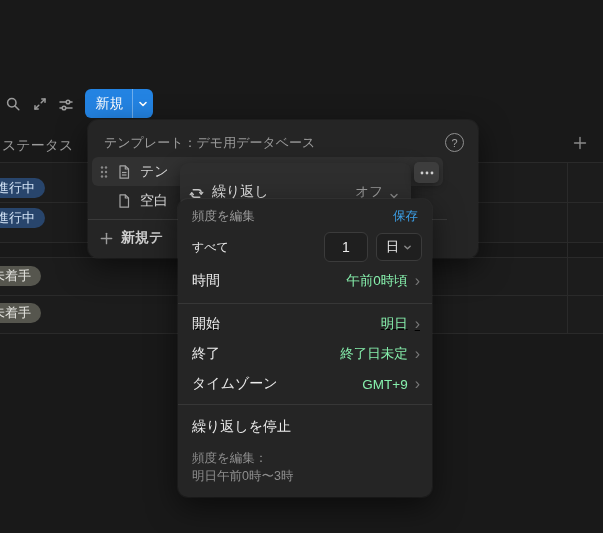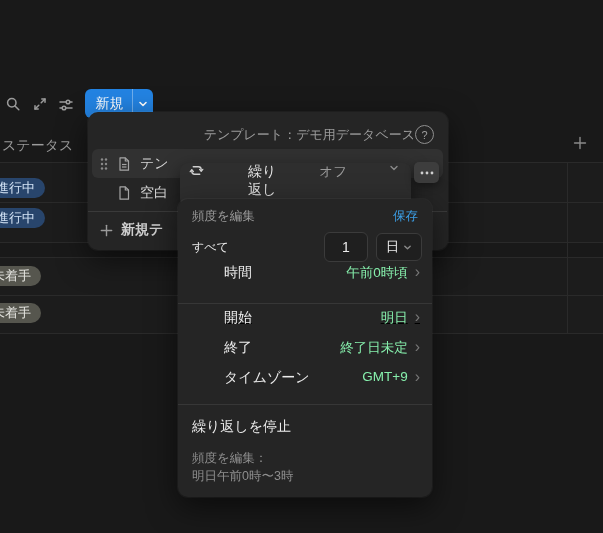--- a/index.html
+++ b/index.html
@@ -32,42 +32,42 @@
     border-radius:10px;font-size:13px;white-space:nowrap;cursor:pointer;
   }
   .badge.blue{background:#28456c;color:#d3e3f5;}
   .badge.gray{background:#56564e;color:#e7e7e2;}
   
   .popup{
     position:absolute;background:#252525;border-radius:10px;
     box-shadow:0 0 0 1px rgba(255,255,255,.04),0 10px 30px rgba(0,0,0,.55);
   }
   
-  #tpl-popup{left:88px;top:112px;width:360px;height:138px;z-index:2;text-align:right;}
+  #tpl-popup{left:88px;top:120px;width:390px;height:138px;z-index:2;}
   #tpl-popup .title{display:flex;align-items:center;padding:13px 14px 6px 16px;font-size:13px;color:#9b9b9b;}
   #tpl-popup .title .t{flex:1;}
   .help{width:17px;height:17px;border:1.3px solid #8f8f8f;border-radius:50%;
     display:flex;align-items:center;justify-content:center;font-size:11px;color:#9f9f9f;cursor:pointer;}
   .tpl-row{position:absolute;left:4px;width:351px;height:29px;border-radius:6px;
     display:flex;align-items:center;color:#d6d6d6;font-size:14px;cursor:pointer;}
   .tpl-row.hover{background:#313131;}
   .tpl-row .drag{width:10px;height:14px;margin-left:7px;color:#8a8a8a;}
   .tpl-row .doc{width:16px;height:16px;margin-left:7px;color:#a5a5a5;flex:none;}
   .tpl-row .doc svg,.tpl-row .drag svg{display:block;width:100%;height:100%;}
   .tpl-row .lab{margin-left:8px;white-space:nowrap;overflow:hidden;}
   .tpl-div{position:absolute;left:0;width:359px;height:1px;background:#3a3a3a;top:99px;}
   .tpl-new{position:absolute;left:4px;top:104px;width:351px;height:28px;border-radius:6px;
     display:flex;align-items:center;color:#cfcfcf;font-size:14px;cursor:pointer;}
   .tpl-new .plus{width:15px;height:15px;margin-left:7px;color:#9b9b9b;}
   .tpl-new .plus svg{display:block;width:100%;height:100%;}
   .tpl-new .lab{margin-left:7px;white-space:nowrap;font-weight:bold;}
   
   #repeat-menu{left:180px;top:163px;width:231px;height:44px;background:#2e2e2e;border-radius:8px;
     box-shadow:0 6px 18px rgba(0,0,0,.5);z-index:3;}
-  #repeat-menu .row{display:flex;align-items:flex-start;height:38px;padding:0 12px 0 9px;cursor:pointer;gap:36px;}
+  #repeat-menu .row{display:flex;align-items:flex-end;height:38px;padding:0 12px 0 9px;cursor:pointer;}
   #repeat-menu .ric{width:15px;height:15px;color:#d0d0d0;flex:none;}
   #repeat-menu .ric svg{display:block;width:100%;height:100%;}
   #repeat-menu .lab{margin-left:8px;font-size:14px;color:#e4e4e4;flex:1;}
   #repeat-menu .val{font-size:13.5px;color:#9b9b9b;margin-right:6px;}
   #repeat-menu .cd{width:10px;height:10px;color:#8a8a8a;}
   #repeat-menu .cd svg{display:block;width:100%;height:100%;}
   
   #more-btn{position:absolute;left:414px;top:162px;width:25px;height:21px;background:#3d3d3d;
     border-radius:5px;box-shadow:0 3px 8px rgba(0,0,0,.4);z-index:4;
     display:flex;align-items:center;justify-content:center;cursor:pointer;color:#cfcfcf;}
@@ -79,21 +79,21 @@
   .rp-every{display:flex;align-items:center;height:34px;padding:0 10px 0 14px;}
   .rp-every .lab{flex:1;font-size:12px;color:#ececec;}
   .rp-input{width:38px;height:26px;background:#1f1f1f;border:1px solid #3b3b3b;border-radius:6px;
     color:#ececec;font-size:14px;text-align:center;margin-right:8px;
     font-family:"Liberation Sans","DejaVu Sans",sans-serif;}
   .rp-select{width:46px;height:28px;background:#1f1f1f;border:1px solid #3b3b3b;border-radius:6px;
     display:flex;align-items:center;justify-content:center;cursor:pointer;box-sizing:border-box;}
   .rp-select .v{font-size:13.5px;color:#ececec;margin-right:4px;}
   .rp-select .cd{width:9px;height:9px;color:#8a8a8a;}
   .rp-select .cd svg{display:block;width:100%;height:100%;}
-  .rp-row{display:flex;padding:0 12px 0 14px;cursor:pointer;margin-left:32px;}
+  .rp-row{display:flex;align-items:center;padding:0 12px 0 14px;cursor:pointer;}
   .rp-row .lab{flex:1;font-size:14px;color:#ececec;}
   .rp-row .val{font-size:13.5px;color:#86efac;}
   .rp-row .cr{font-size:16px;color:#767676;margin-left:7px;line-height:1;}
   .rp-div{height:1px;background:#373737;margin:5px 0;}
   .rp-stop{display:flex;align-items:center;height:34px;padding:0 14px;font-size:14px;color:#ececec;cursor:pointer;}
   .rp-foot{padding:5px 14px 0 14px;font-size:12.5px;color:#8f8f8f;line-height:1.45;}
 </style>
 </head>
 <body>
 

